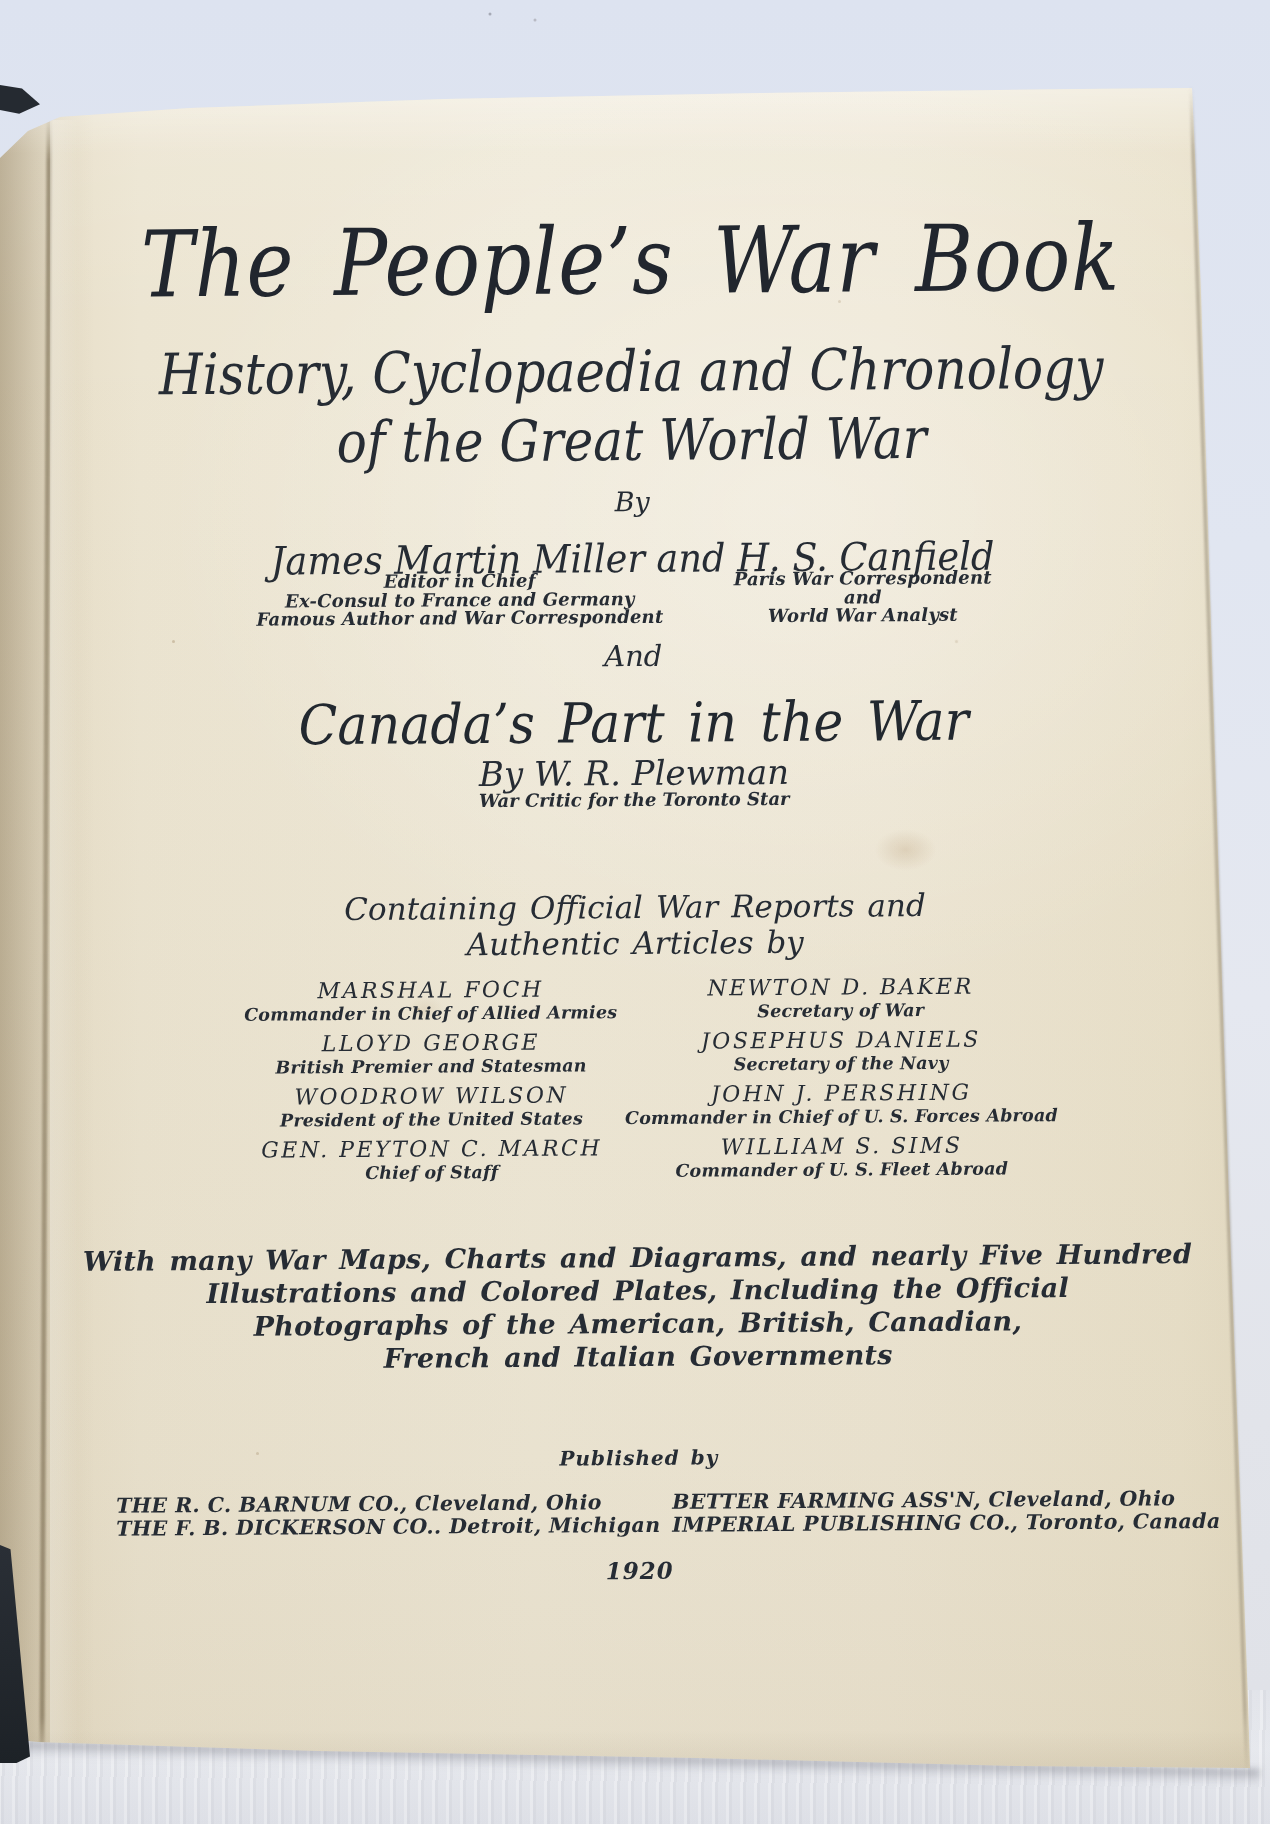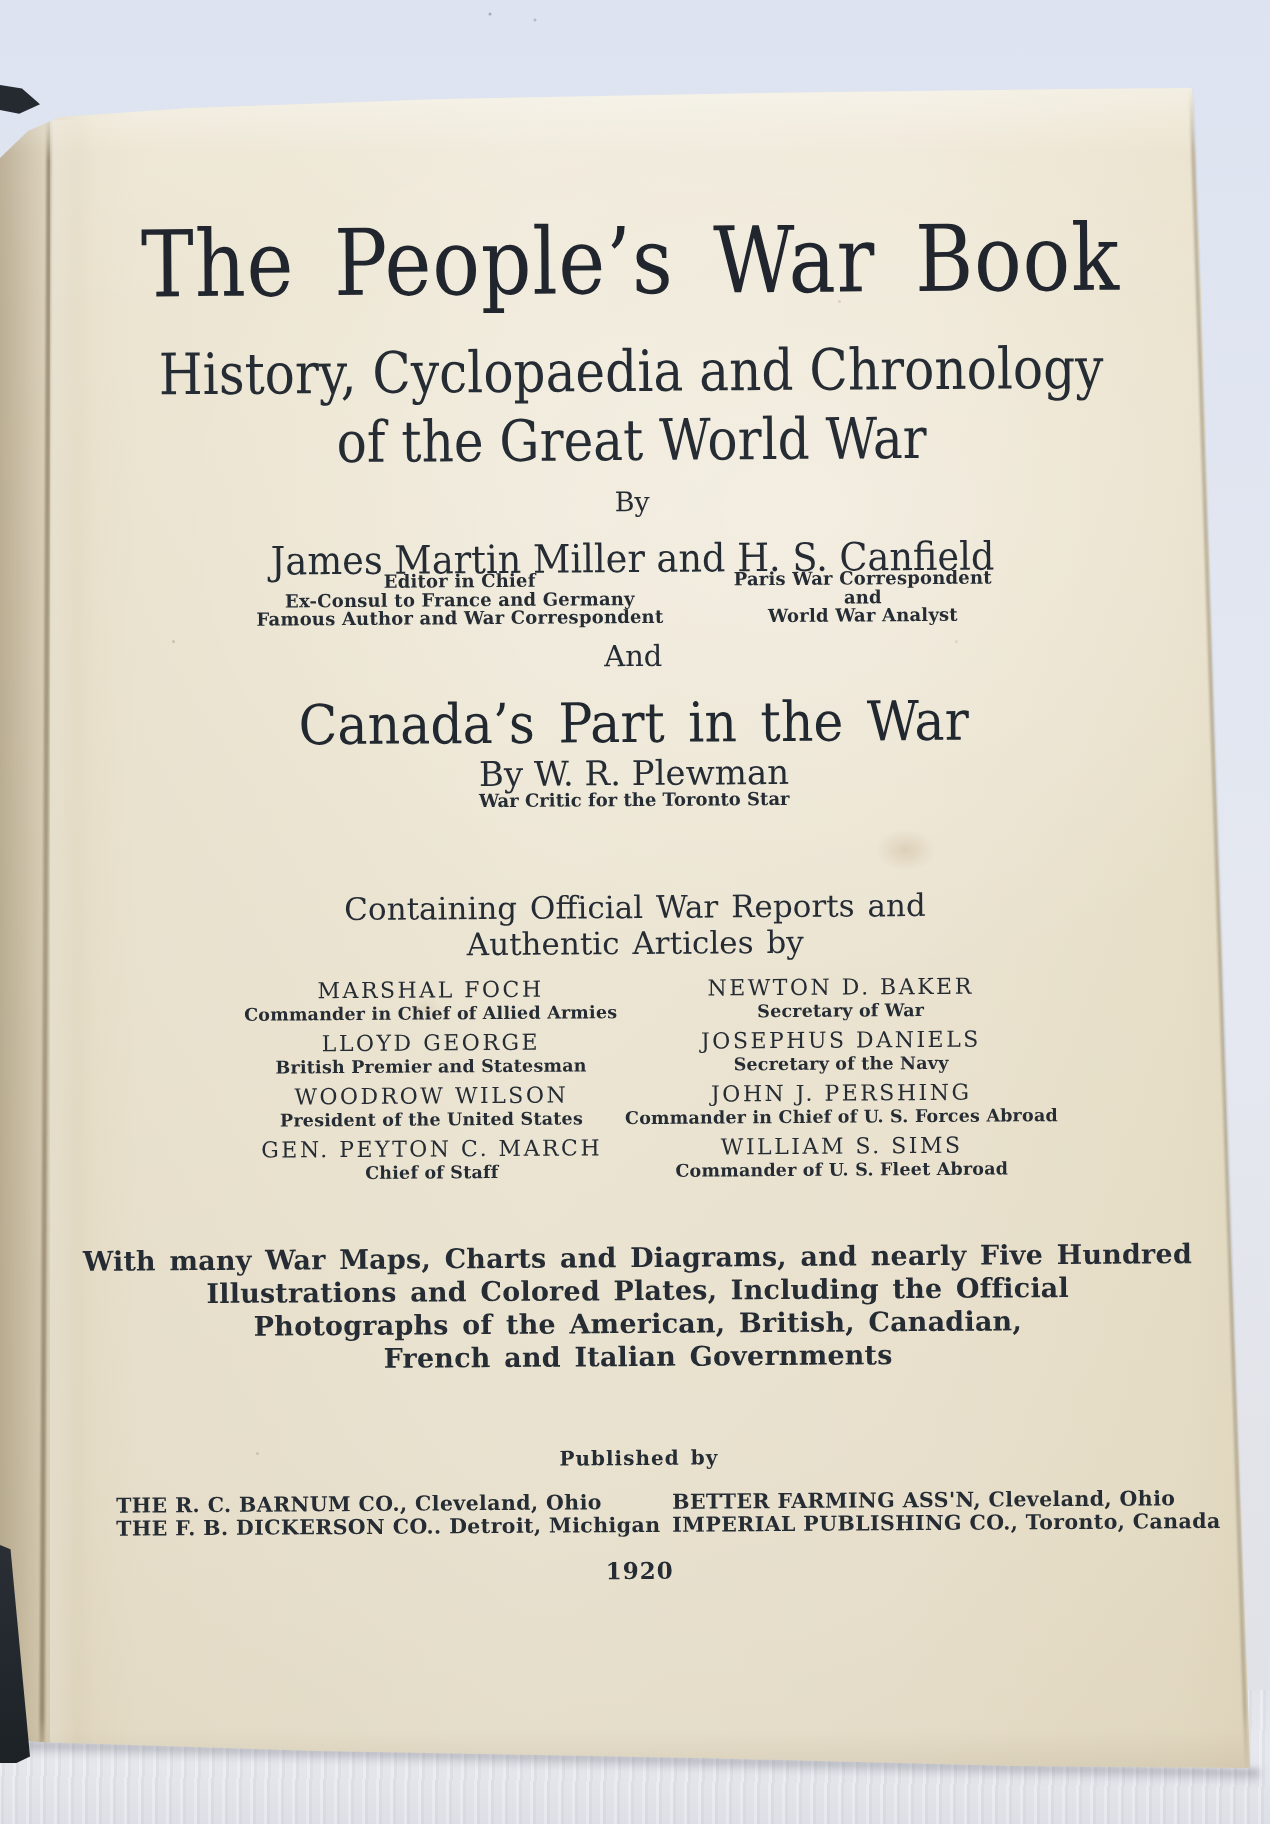--- a/index.html
+++ b/index.html
@@ -36,20 +36,21 @@
     background:
       radial-gradient(900px 700px at 62% 28%,rgba(255,255,255,.30),rgba(255,255,255,0) 70%),
       radial-gradient(44px 30px at 71.3% 46.6%,rgba(150,110,60,.20),rgba(150,110,60,0) 70%),
       radial-gradient(26px 18px at 33.5% 55.3%,rgba(150,110,60,.10),rgba(150,110,60,0) 70%),
       linear-gradient(180deg,rgba(255,255,255,.16),rgba(255,255,255,0) 18%,rgba(120,95,50,.05) 80%,rgba(120,95,50,.09) 100%),
       linear-gradient(90deg,#dfd4bb 0%,#e8dfc9 4%,#ece5d2 11%,#efe9d8 42%,#eee7d5 70%,#eae2cc 93%,#e5dcc4 100%);
     clip-path:polygon(
       0px 158px,28px 131px,60px 117px,190px 108px,445px 99px,762px 93px,1080px 89px,1192px 88px,
       1201px 292px,1213px 693px,1229px 1204px,1248px 1700px,1250px 1768px,
       1016px 1766px,698px 1758px,318px 1751px,38px 1742px,0px 1738px);
+    font-style:italic;
   }
   .gutter-shade{position:absolute;left:0;top:0;bottom:0;width:95px;
     background:linear-gradient(90deg,rgba(105,88,58,.30),rgba(105,88,58,.15) 35%,rgba(105,88,58,.05) 62%,rgba(105,88,58,0));}
   .crease{position:absolute;left:43px;top:112px;bottom:58px;width:5px;
     transform:rotate(.25deg);
     background:linear-gradient(180deg,rgba(95,80,52,0),rgba(95,80,52,.5) 3%,rgba(95,80,52,.4) 50%,rgba(95,80,52,.5) 97%,rgba(95,80,52,0));
     filter:blur(.8px);}
   .crease-light{position:absolute;left:50px;top:120px;bottom:60px;width:28px;
     background:linear-gradient(90deg,rgba(255,255,250,.3),rgba(255,255,250,0));}
   .top-sheen{position:absolute;left:0;top:84px;width:100%;height:70px;

